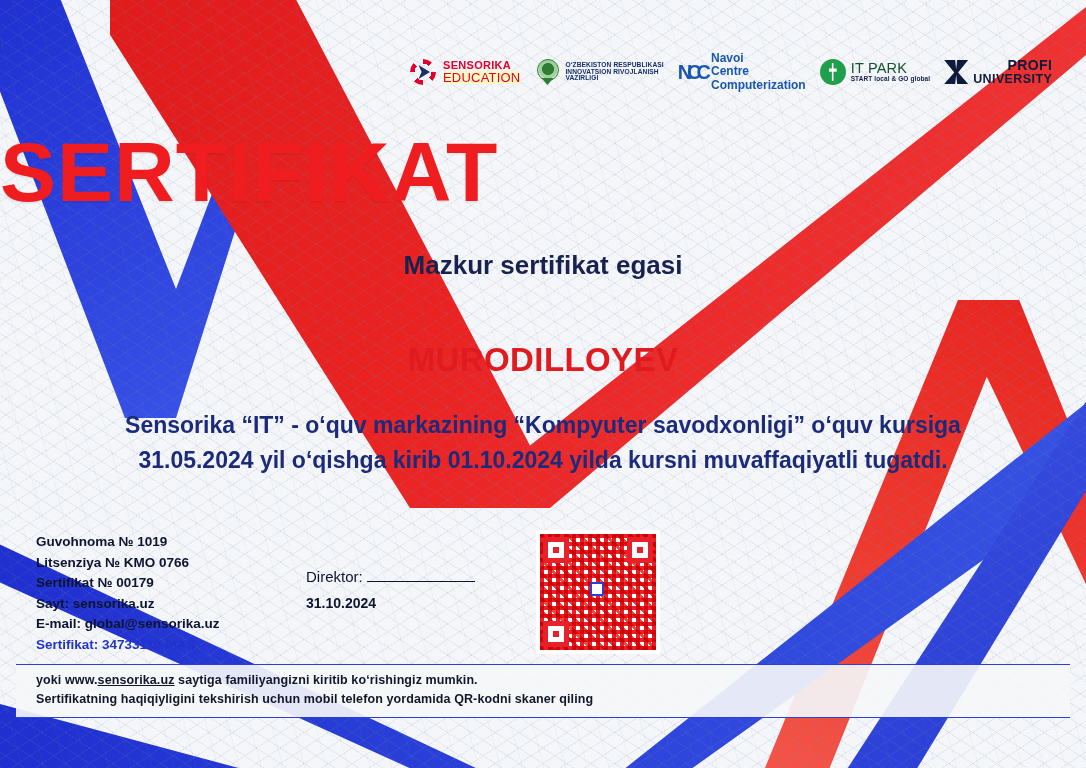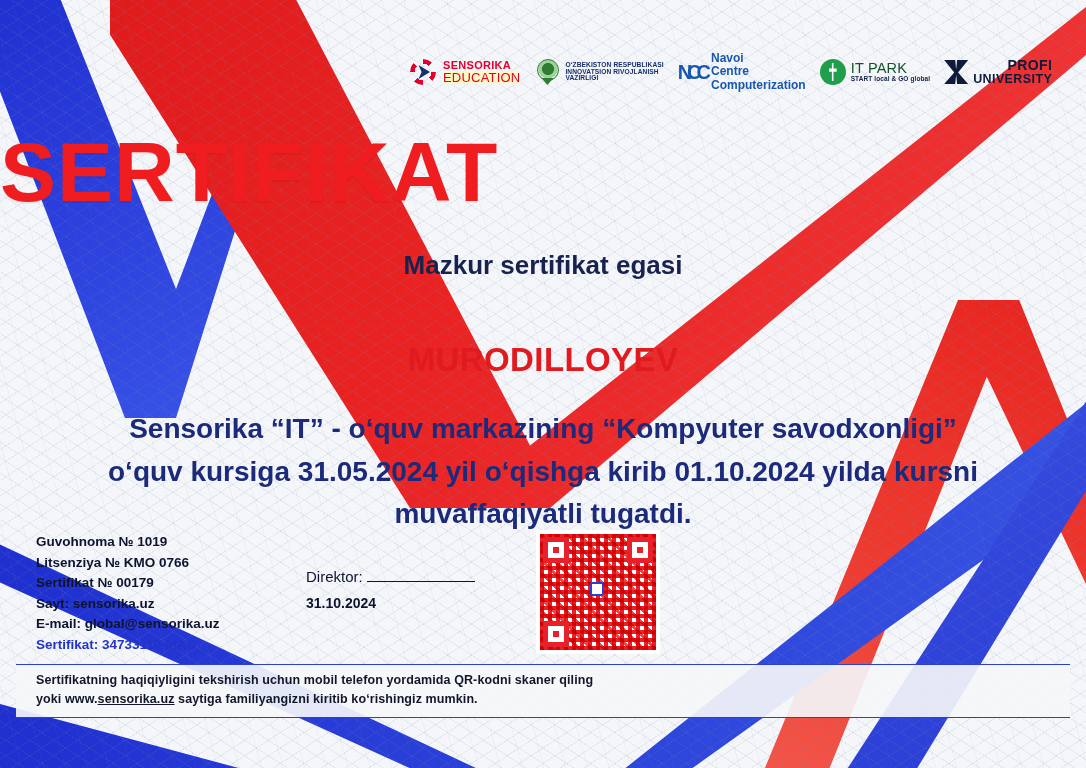--- a/index.html
+++ b/index.html
@@ -218,21 +218,21 @@
     color: #e01b20;
     line-height: 1.45;
     letter-spacing: .4px;
     margin-top: 40px;
   }
 
   .body-text {
     position: absolute;
     left: 90px; right: 90px; top: 408px;
     text-align: center;
-    font-size: 28px;
+    font-size: 23px;
     font-weight: 700;
     color: #1b2a7a;
     line-height: 1.52;
   }
 
   
   .details {
     position: absolute;
     left: 36px; top: 532px;
     font-size: 13.5px;
@@ -382,20 +382,20 @@
     </div>
 
     <div class="qr">
       <span class="finder f-tl"></span>
       <span class="finder f-tr"></span>
       <span class="finder f-bl"></span>
       <span class="center-dot"></span>
     </div>
 
     <div class="footer-band">
-      <div class="footer-line">Sertifikatning haqiqiyligini tekshirish uchun mobil telefon yordamida QR-kodni skaner qiling</div>
       <div class="footer-line">
         <span>yoki www.</span><span class="link">sensorika.uz</span><span>  saytiga familiyangizni kiritib ko‘rishingiz mumkin.</span>
       </div>
+      <div class="footer-line">Sertifikatning haqiqiyligini tekshirish uchun mobil telefon yordamida QR-kodni skaner qiling</div>
     </div>
 
   </div>
 </div>
 
 </body></html>

